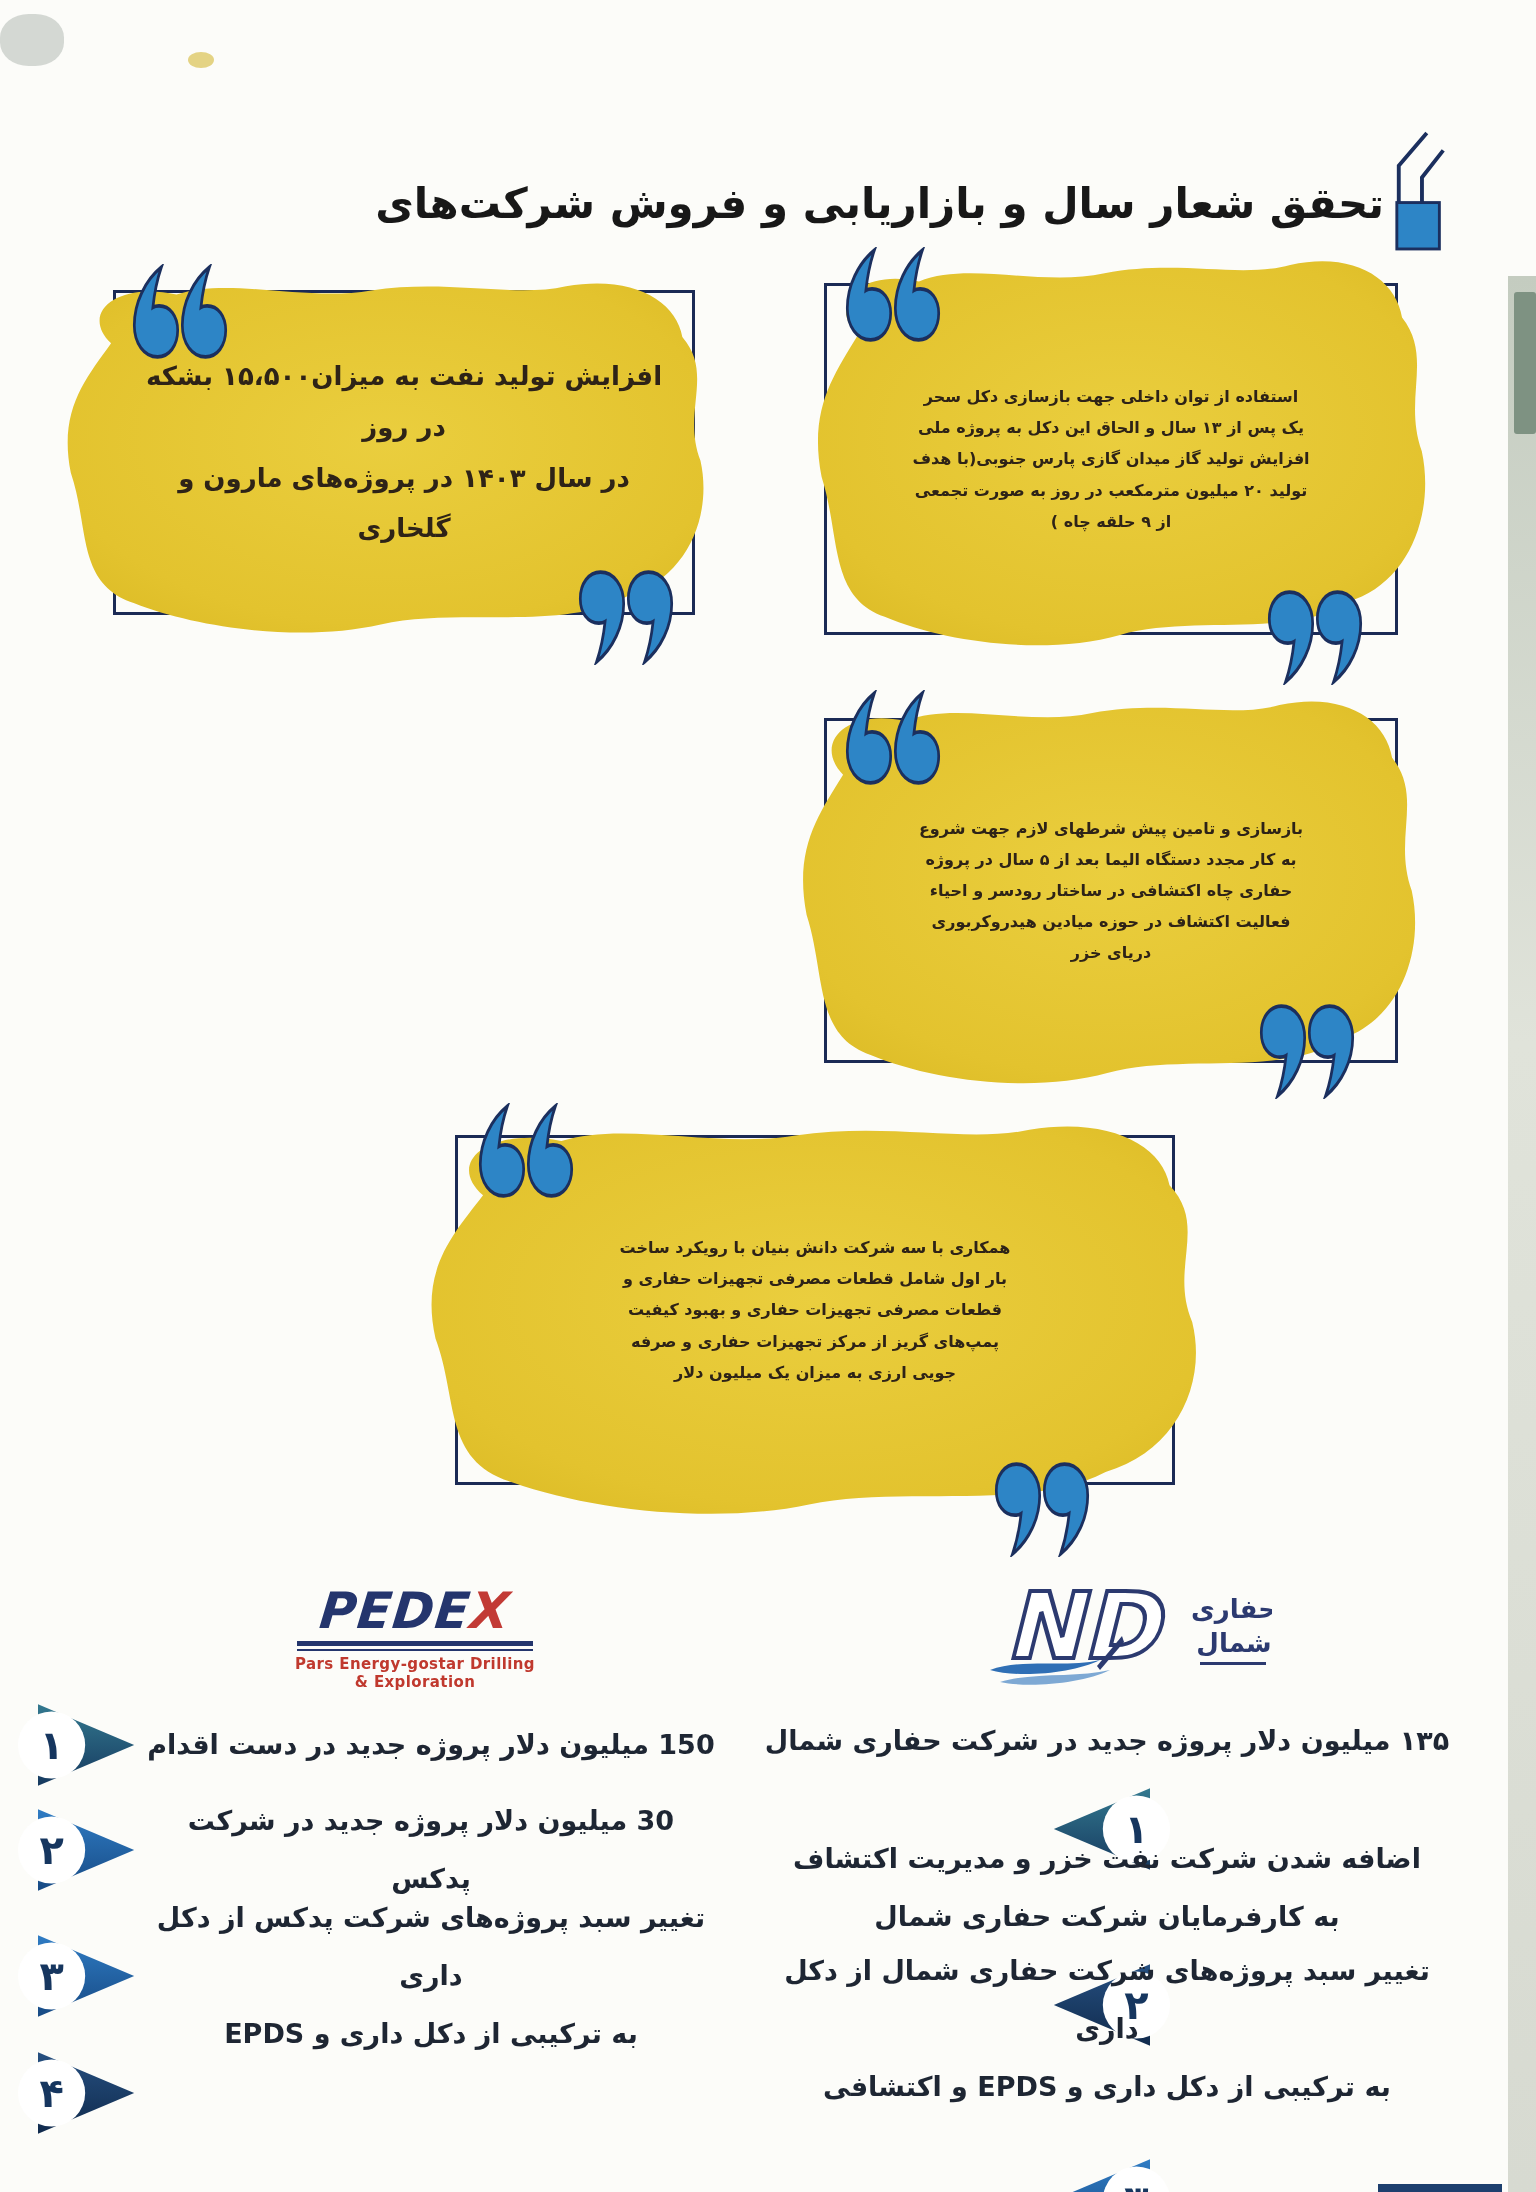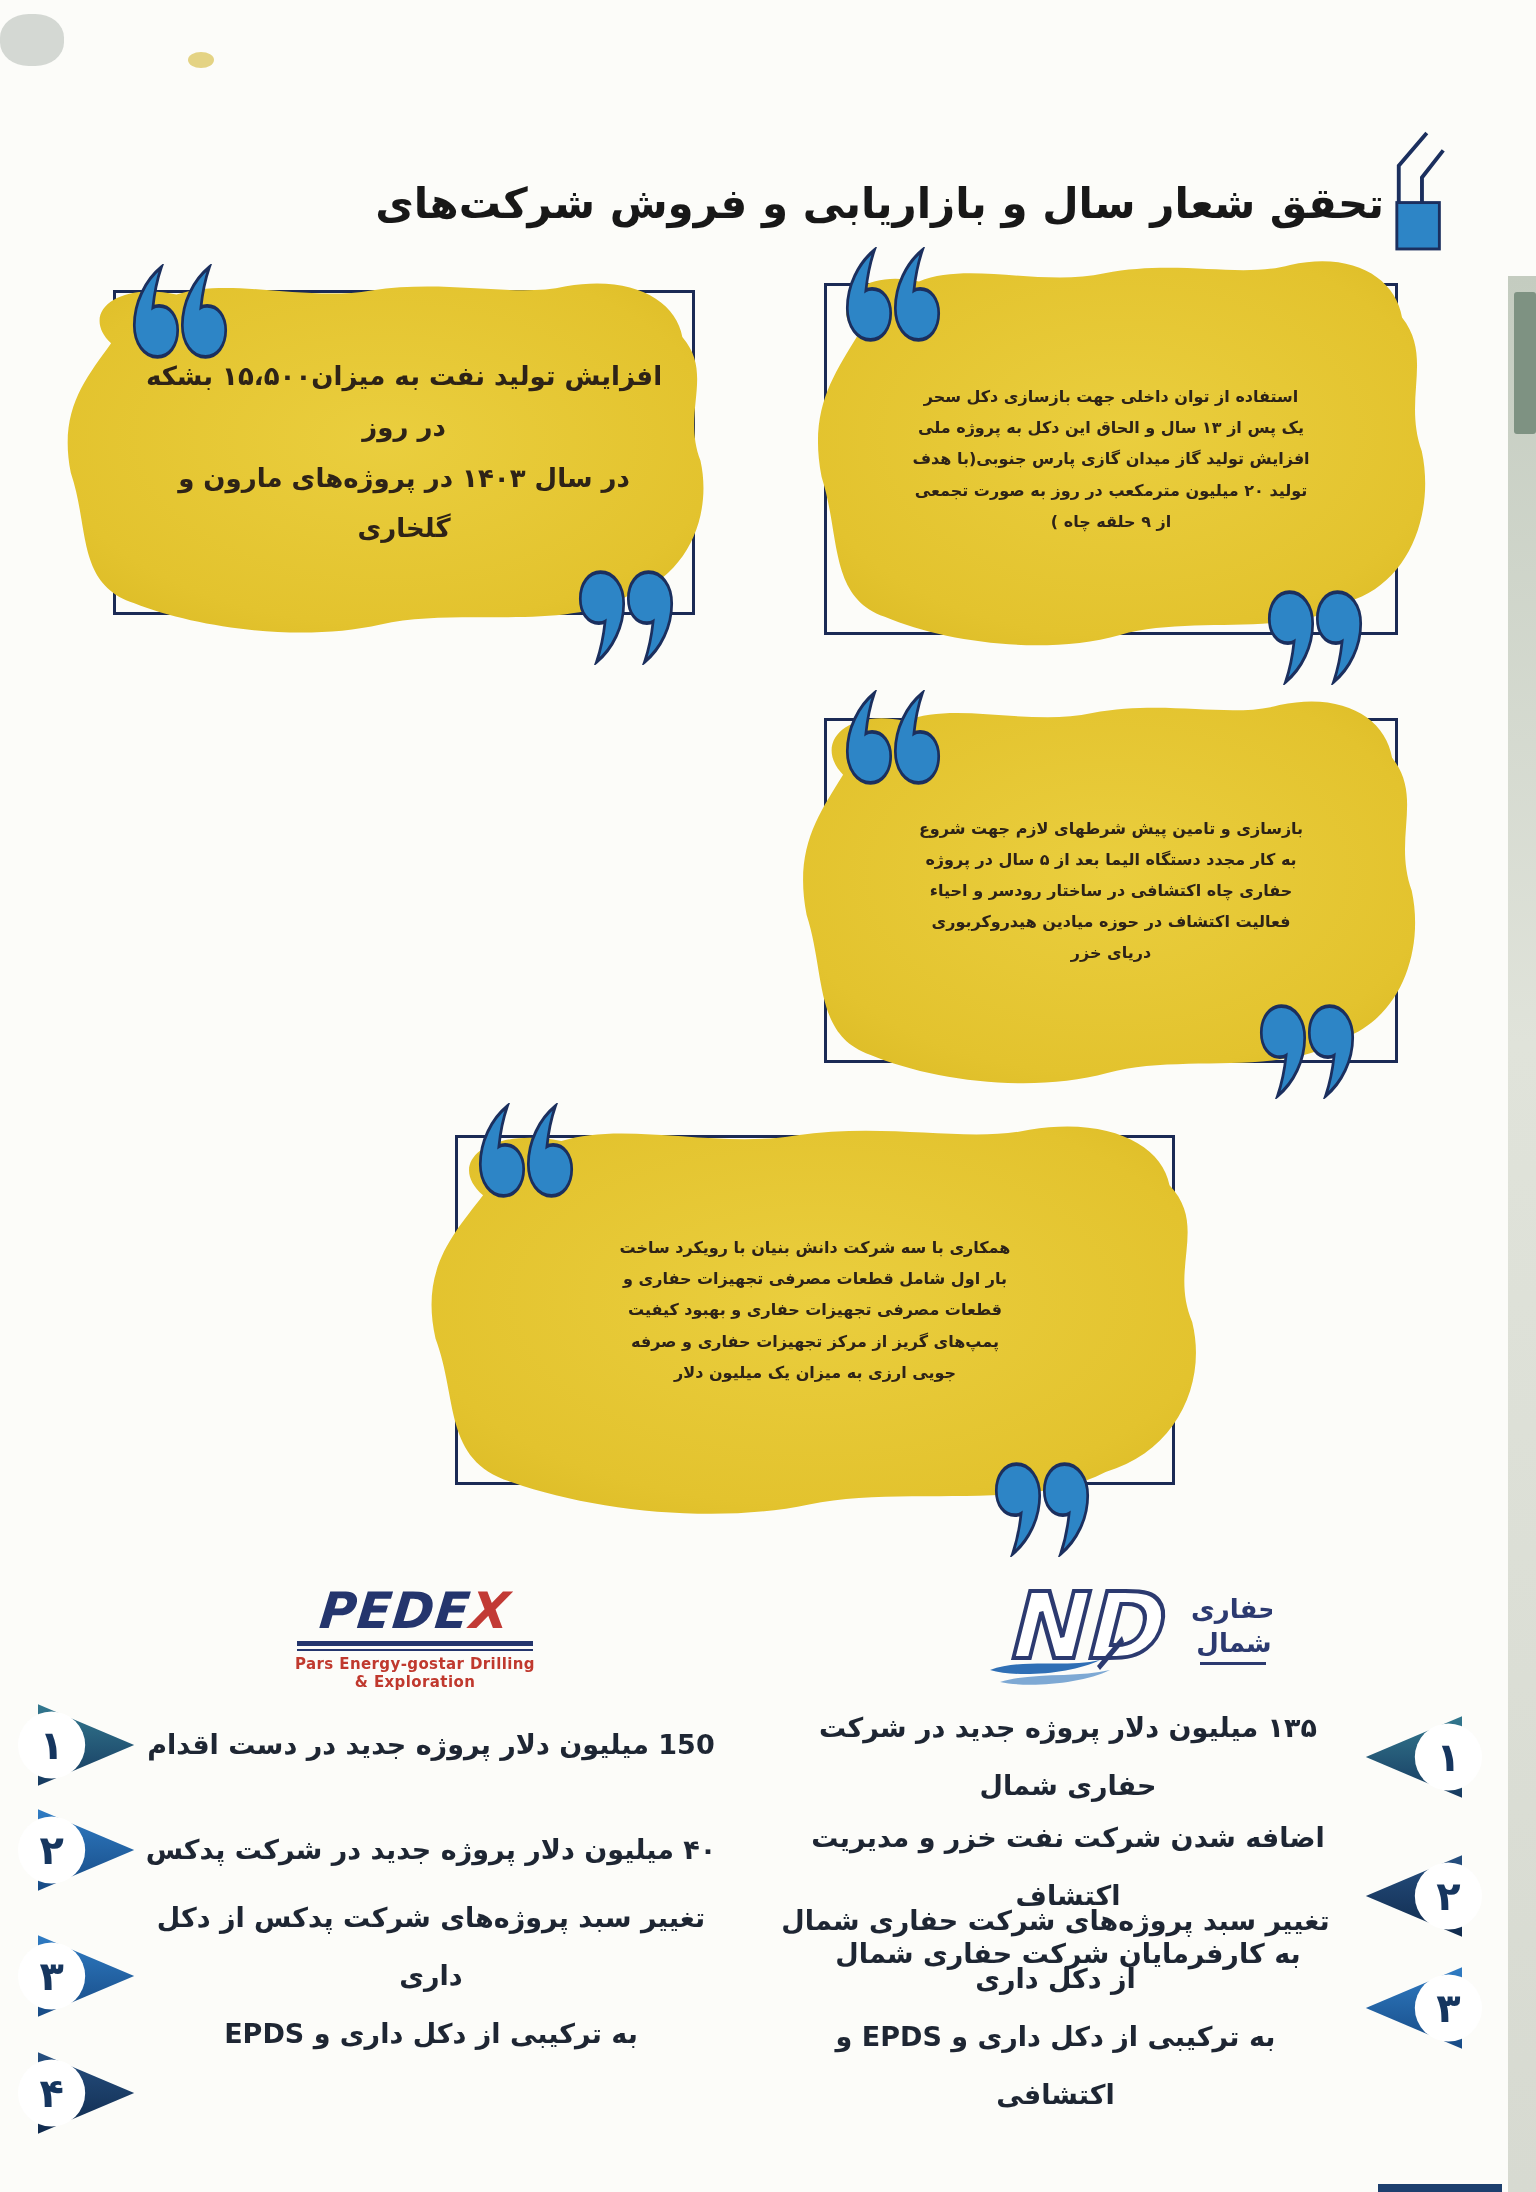--- a/index.html
+++ b/index.html
@@ -40,21 +40,21 @@
   .pedex-rule2{height:2px;background:#24356d;margin:0 4px 4px 4px;}
   .pedex-cap{font-size:15px;font-weight:bold;color:#c0392e;letter-spacing:.4px;}
   .ndlogo{position:absolute;left:972px;top:1566px;width:300px;height:134px;}
   
   .lrow{position:absolute;display:flex;align-items:center;}
   .lrow .ltext{
     flex:1;direction:rtl;text-align:center;white-space:pre-line;
     font-weight:bold;color:#1e2633;font-size:27px;line-height:2.15;
   }
   .marker{width:118px;height:92px;flex:0 0 118px;}
-  .row-right{left:780px;width:702px;}
+  .row-right{left:756px;width:702px;flex-direction:column;}
   .row-left{left:18px;width:700px;}
   .row-right .marker{margin-left:8px;}
   .row-left .marker{margin-right:8px;}
   
   .smudge-tl{position:absolute;left:0;top:14px;width:64px;height:52px;background:#ccd1cc;border-radius:45%;opacity:.85;}
   .smudge-y{position:absolute;left:188px;top:52px;width:26px;height:16px;background:#e4d384;border-radius:50%;}
   .edge-strip{position:absolute;left:1508px;top:276px;width:28px;height:1916px;background:linear-gradient(180deg,#c4ccc0,#e0e3da 40%,#d7dad1);}
   .edge-dark{position:absolute;left:1514px;top:292px;width:22px;height:142px;background:#7e9282;border-radius:3px;}
   .bottom-chip{position:absolute;left:1378px;top:2184px;width:124px;height:8px;background:#1d3f6e;}
 </style>
@@ -234,21 +234,21 @@
       <text x="37" y="63" text-anchor="middle" font-size="44" font-weight="bold" fill="#16365f" font-family="DejaVu Sans, sans-serif">۱</text>
     </svg>
     <div class="ltext">150 میلیون دلار پروژه جدید در دست اقدام</div>
   </div>
   <div class="lrow row-left" style="top:1805px;height:90px;">
     <svg class="marker" viewBox="0 0 130 96">
       <polygon points="22,3 128,48 22,93" fill="url(#gblue)"></polygon>
       <circle cx="37" cy="48" r="37" fill="#ffffff"></circle>
       <text x="37" y="63" text-anchor="middle" font-size="44" font-weight="bold" fill="#16365f" font-family="DejaVu Sans, sans-serif">۲</text>
     </svg>
-    <div class="ltext">۴۰ میلیون دلار پروژه جدید در شرکت پدکس</div>
+    <div class="ltext">30 میلیون دلار پروژه جدید در شرکت پدکس</div>
   </div>
   <div class="lrow row-left" style="top:1910px;height:132px;">
     <svg class="marker" viewBox="0 0 130 96">
       <polygon points="22,3 128,48 22,93" fill="url(#gblue)"></polygon>
       <circle cx="37" cy="48" r="37" fill="#ffffff"></circle>
       <text x="37" y="63" text-anchor="middle" font-size="44" font-weight="bold" fill="#16365f" font-family="DejaVu Sans, sans-serif">۳</text>
     </svg>
     <div class="ltext">تغییر سبد پروژه‌های شرکت پدکس از دکل داری
 به ترکیبی از دکل داری و EPDS</div>
   </div>

